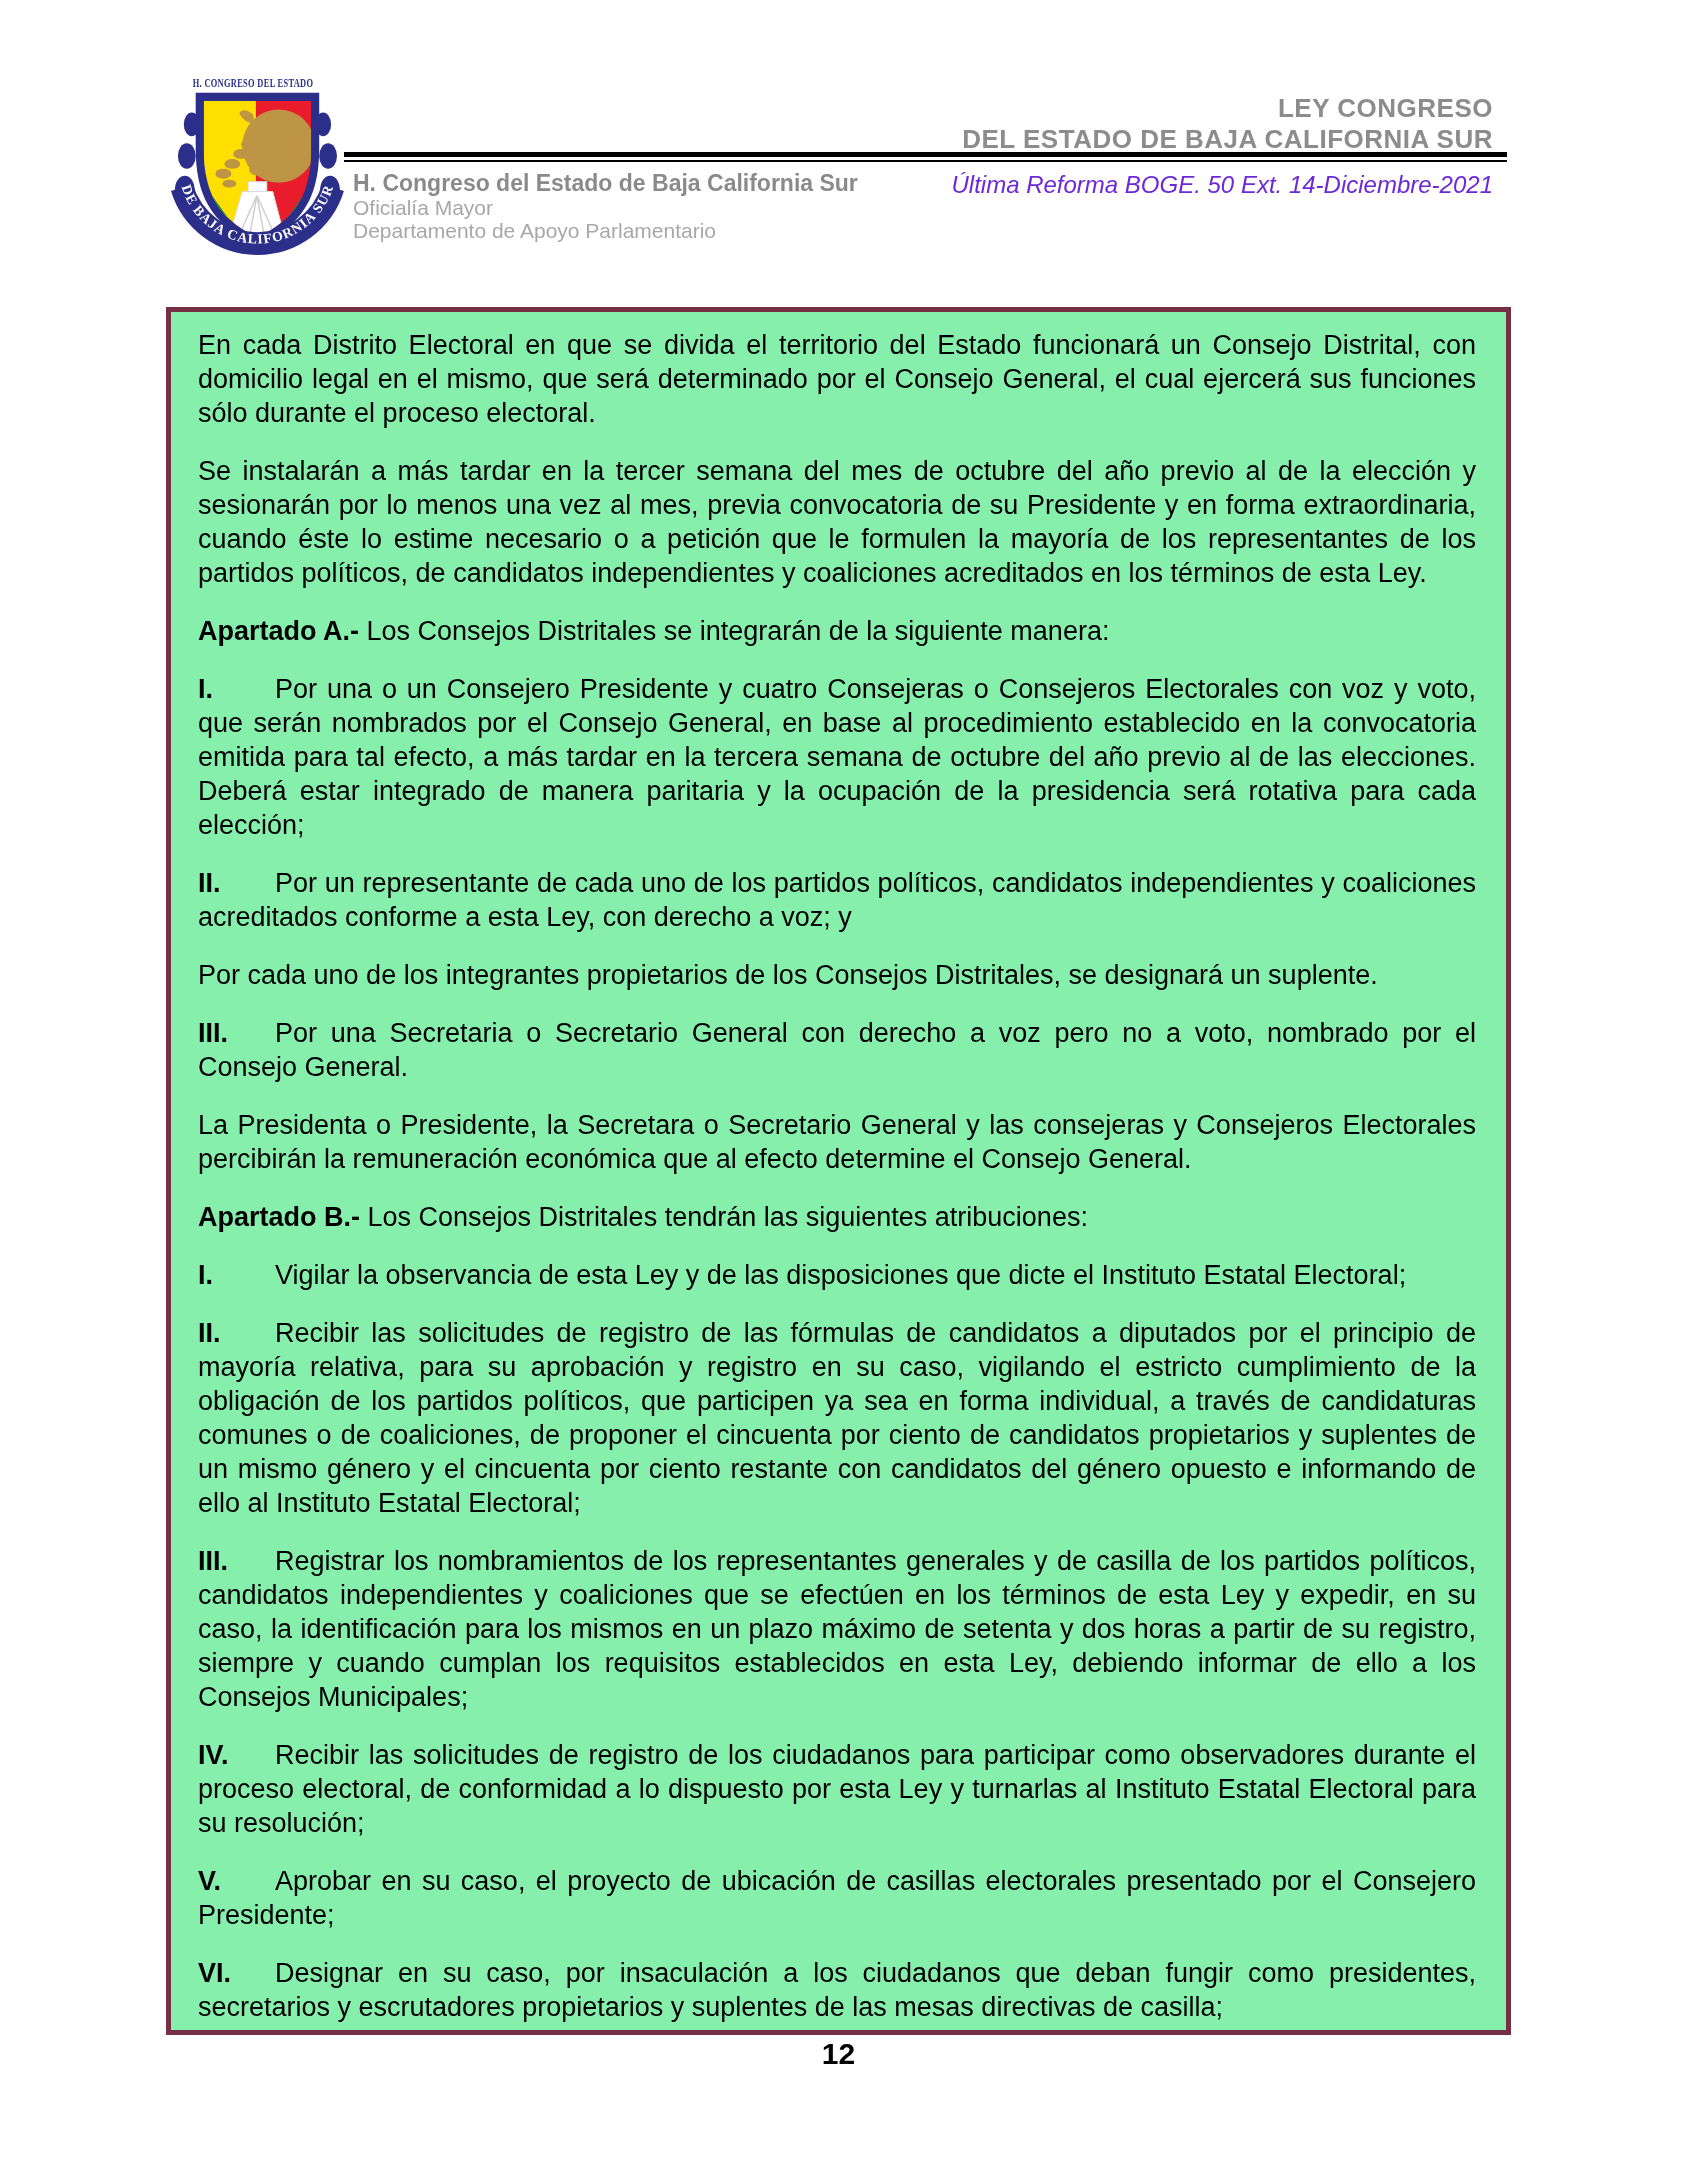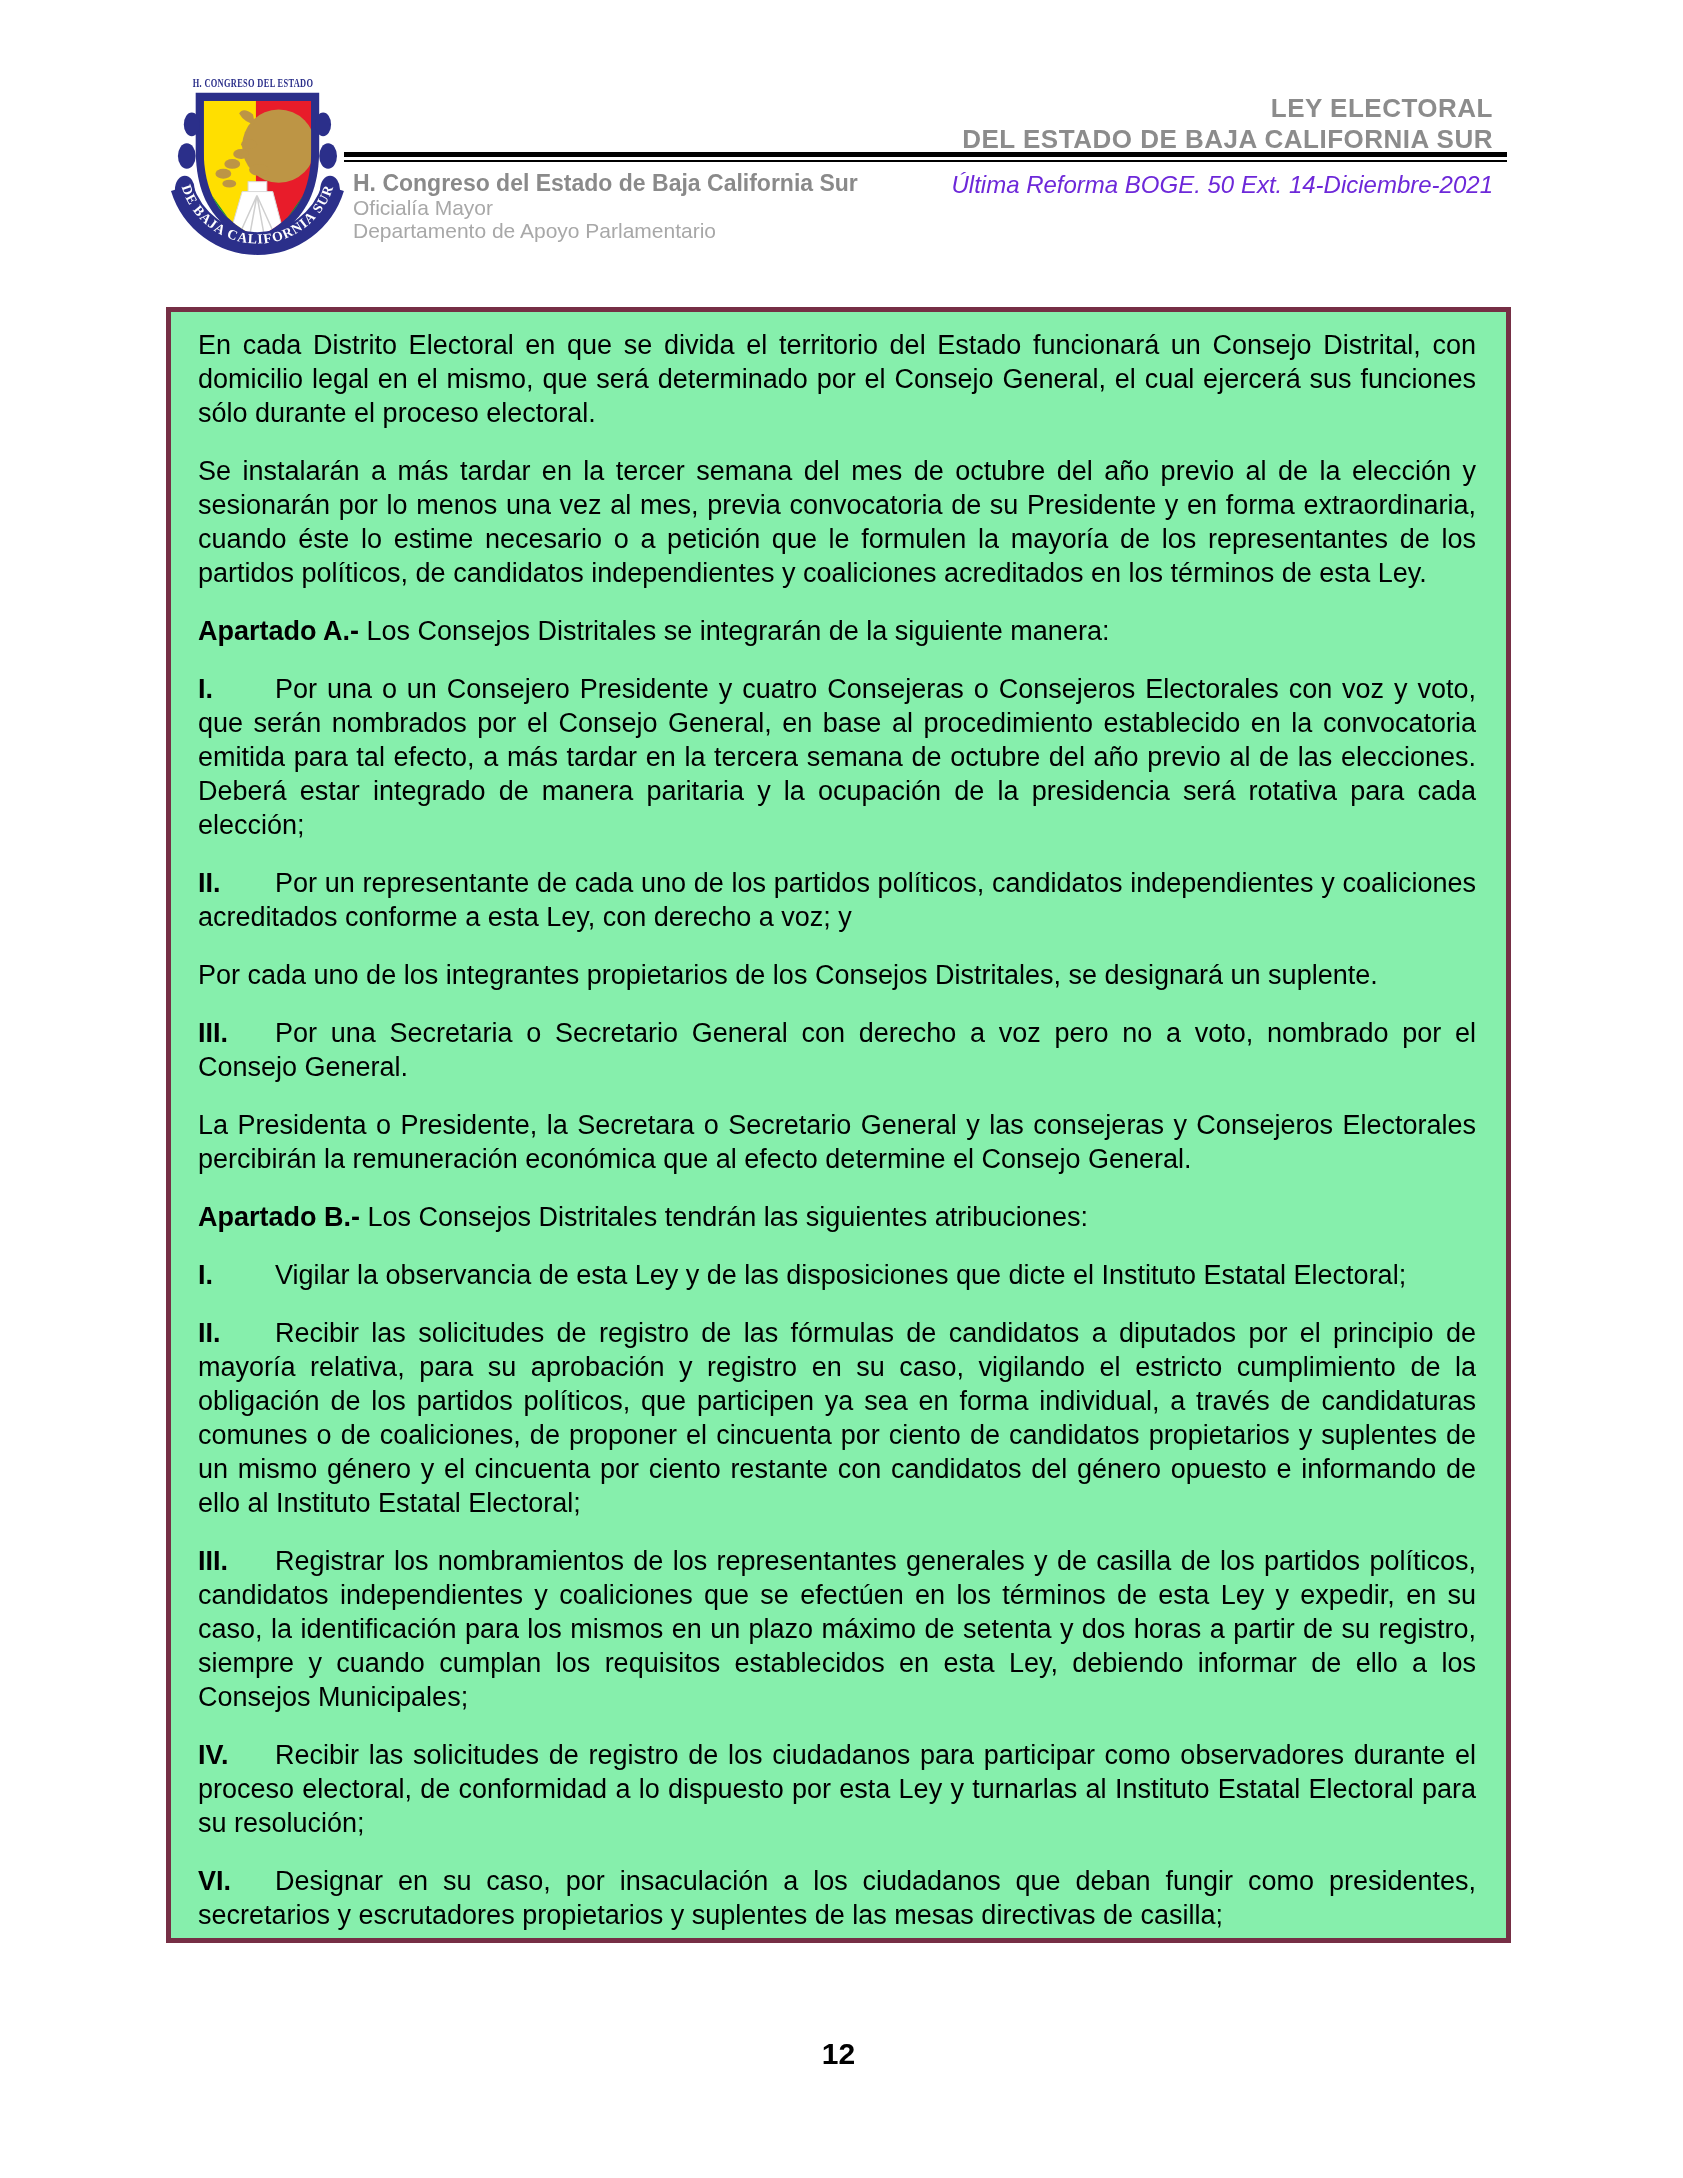--- a/index.html
+++ b/index.html
@@ -116,21 +116,21 @@
     <div class="bar-thin"></div>
   </div>
 
   <div class="hdr-left">
     <div class="inst">H. Congreso del Estado de Baja California Sur</div>
     <div class="sub">Oficialía Mayor</div>
     <div class="sub">Departamento de Apoyo Parlamentario</div>
   </div>
 
   <div class="hdr-right-title">
-    <div>LEY ELECTORAL</div>
+    <div>LEY CONGRESO</div>
     <div>DEL ESTADO DE BAJA CALIFORNIA SUR</div>
   </div>
   <div class="hdr-right-note">Última Reforma BOGE. 50 Ext. 14-Diciembre-2021</div>
 
   <div class="content-box">
 
     <p class="para"><span>En cada Distrito Electoral en que se divida el territorio del Estado funcionará un Consejo Distrital, con domicilio legal en el mismo, que será determinado por el Consejo General, el cual ejercerá sus funciones sólo durante el proceso electoral.</span></p>
 
     <p class="para"><span>Se instalarán a más tardar en la tercer semana del mes de octubre del año previo al de la elección y sesionarán por lo menos una vez al mes, previa convocatoria de su Presidente y en forma extraordinaria, cuando éste lo estime necesario o a petición que le formulen la mayoría de los representantes de los partidos políticos, de candidatos independientes y coaliciones acreditados en los términos de esta Ley.</span></p>
 
@@ -149,20 +149,21 @@
     <p class="para"><span class="lead">Apartado B.-</span> <span>Los Consejos Distritales tendrán las siguientes atribuciones:</span></p>
 
     <p class="para"><span class="num">I.</span><span>Vigilar la observancia de esta Ley y de las disposiciones que dicte el Instituto Estatal Electoral;</span></p>
 
     <p class="para"><span class="num">II.</span><span>Recibir las solicitudes de registro de las fórmulas de candidatos a diputados por el principio de mayoría relativa, para su aprobación y registro en su caso, vigilando el estricto cumplimiento de la obligación de los partidos políticos, que participen ya sea en forma individual, a través de candidaturas comunes o de coaliciones, de proponer el cincuenta por ciento de candidatos propietarios y suplentes de un mismo género y el cincuenta por ciento restante con candidatos del género opuesto e informando de ello al Instituto Estatal Electoral;</span></p>
 
     <p class="para"><span class="num">III.</span><span>Registrar los nombramientos de los representantes generales y de casilla de los partidos políticos, candidatos independientes y coaliciones que se efectúen en los términos de esta Ley y expedir, en su caso, la identificación para los mismos en un plazo máximo de setenta y dos horas a partir de su registro, siempre y cuando cumplan los requisitos establecidos en esta Ley, debiendo informar de ello a los Consejos Municipales;</span></p>
 
     <p class="para"><span class="num">IV.</span><span>Recibir las solicitudes de registro de los ciudadanos para participar como observadores durante el proceso electoral, de conformidad a lo dispuesto por esta Ley y turnarlas al Instituto Estatal Electoral para su resolución;</span></p>
 
+    <p class="para"><span class="num">V.</span><span>Aprobar en su caso, el proyecto de ubicación de casillas electorales presentado por el Consejero Presidente;</span></p>
 
     <p class="para"><span class="num">VI.</span><span>Designar en su caso, por insaculación a los ciudadanos que deban fungir como presidentes, secretarios y escrutadores propietarios y suplentes de las mesas directivas de casilla;</span></p>
 
   </div>
 
   <div class="page-number">12</div>
 
 </div>
 
 

